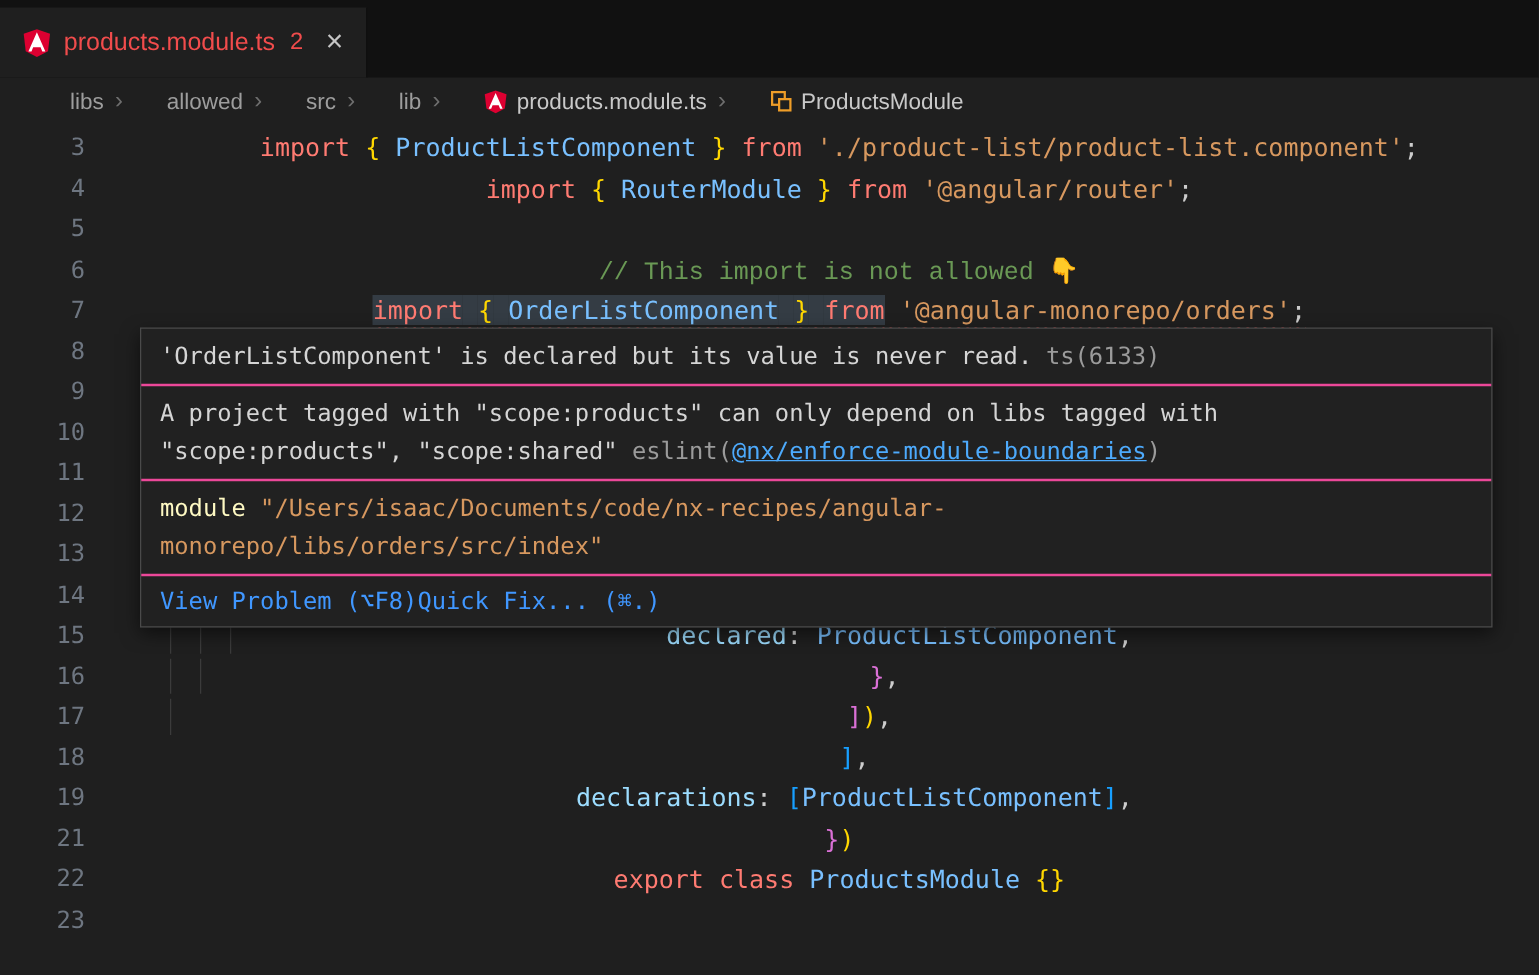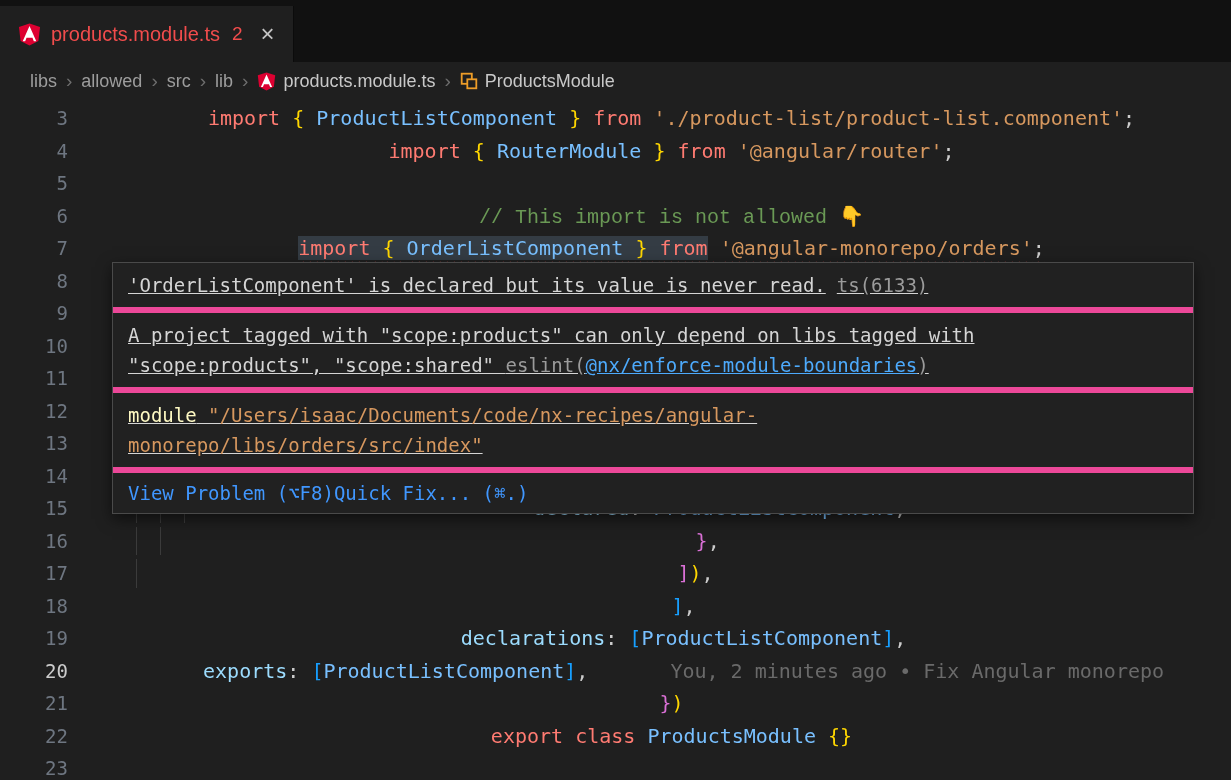--- a/index.html
+++ b/index.html
@@ -21,21 +21,21 @@
   }
   .tab-title { color: #f14c4c; font-size: 20px; }
   .tab-badge { color: #f14c4c; font-size: 19px; margin-left: 2px; }
   .tab-close { color: #c5c5c5; font-size: 24px; margin-left: 8px; line-height: 1; cursor: pointer; }
 
   
   .breadcrumbs {
     height: 38px; background: #1f1f1f; display: flex; align-items: center;
     gap: 9px; padding-left: 30px; font-size: 18px; color: #9d9d9d;
   }
-  .crumb { cursor: pointer; display: inline-flex; align-items: center; gap: 7px; }
+  .crumb { cursor: pointer; display: inline-flex; align-items: center; gap: 7px; margin-left: 26px; }
   .crumb.bright { color: #c9c9c9; }
   .crumb-sep { color: #6e6e6e; font-size: 19px; }
 
   
   .editor {
     position: relative; height: 680px; padding-top: 2px;
     font-family: "DejaVu Sans Mono", "DejaVu Sans", monospace;
     font-size: 20px; background: #1f1f1f;
   }
   .code-row { display: flex; height: 32.5px; line-height: 32.5px; }
@@ -67,21 +67,21 @@
   .blame { color: #6a6a6a; margin-left: 82px; }
 
   
   .hover-popup {
     position: absolute; left: 112px; top: 262px; width: 1082px;
     background: #212121; border: 1px solid #4a4a4a; z-index: 30;
     font-family: "DejaVu Sans Mono", "DejaVu Sans", monospace;
     font-size: 19px; color: #d5d5d5;
     box-shadow: 0 5px 14px rgba(0,0,0,0.55);
   }
-  .hover-row { padding: 7px 15px; border-bottom: 6px solid #ec4899; line-height: 30px; text-decoration: underline; }
+  .hover-row { padding: 7px 15px; border-bottom: 2px solid #ec4899; line-height: 30px; }
   .hover-row:last-child { border-bottom: none; }
   .dim { color: #9b9b9b; }
   .dim.code-ref { margin-left: 11px; }
   .hover-link { color: #4daafc; text-decoration: underline; cursor: pointer; }
   .tk-kw2 { color: #fef9c3; }
   .hover-actions { display: flex; padding: 7px 15px; line-height: 26px; }
   .hover-action { color: #4097ff; cursor: pointer; }
 
   .ng-icon { flex: none; display: inline-flex; }
   .class-icon { flex: none; display: inline-flex; }
@@ -197,24 +197,20 @@
       </div>
       <div class="code-row">
         <div class="gutter">18</div>
         <div class="code"><span class="tk-pl">  </span><span class="tk-b3">]</span><span class="tk-pl">,</span></div>
       </div>
       <div class="code-row">
         <div class="gutter">19</div>
         <div class="code"><span class="tk-pl">  </span><span class="tk-prop">declarations</span><span class="tk-pl">: </span><span class="tk-b3">[</span><span class="tk-cls">ProductListComponent</span><span class="tk-b3">]</span><span class="tk-pl">,</span></div>
       </div>
       <div class="code-row">
-        <div class="gutter active">20</div>
-        <div class="code"><span class="tk-pl">  </span><span class="tk-prop">exports</span><span class="tk-pl">: </span><span class="tk-b3">[</span><span class="tk-cls">ProductListComponent</span><span class="tk-b3">]</span><span class="tk-pl">,</span><span class="blame">You, 2 minutes ago • Fix Angular monorepo</span></div>
-      </div>
-      <div class="code-row">
         <div class="gutter">21</div>
         <div class="code"><span class="tk-b2">}</span><span class="tk-b1">)</span></div>
       </div>
       <div class="code-row">
         <div class="gutter">22</div>
         <div class="code"><span class="tk-kw">export</span><span class="tk-pl"> </span><span class="tk-kw">class</span><span class="tk-pl"> </span><span class="tk-cls">ProductsModule</span><span class="tk-pl"> </span><span class="tk-b1">{}</span></div>
       </div>
       <div class="code-row">
         <div class="gutter">23</div>
         <div class="code"></div>

